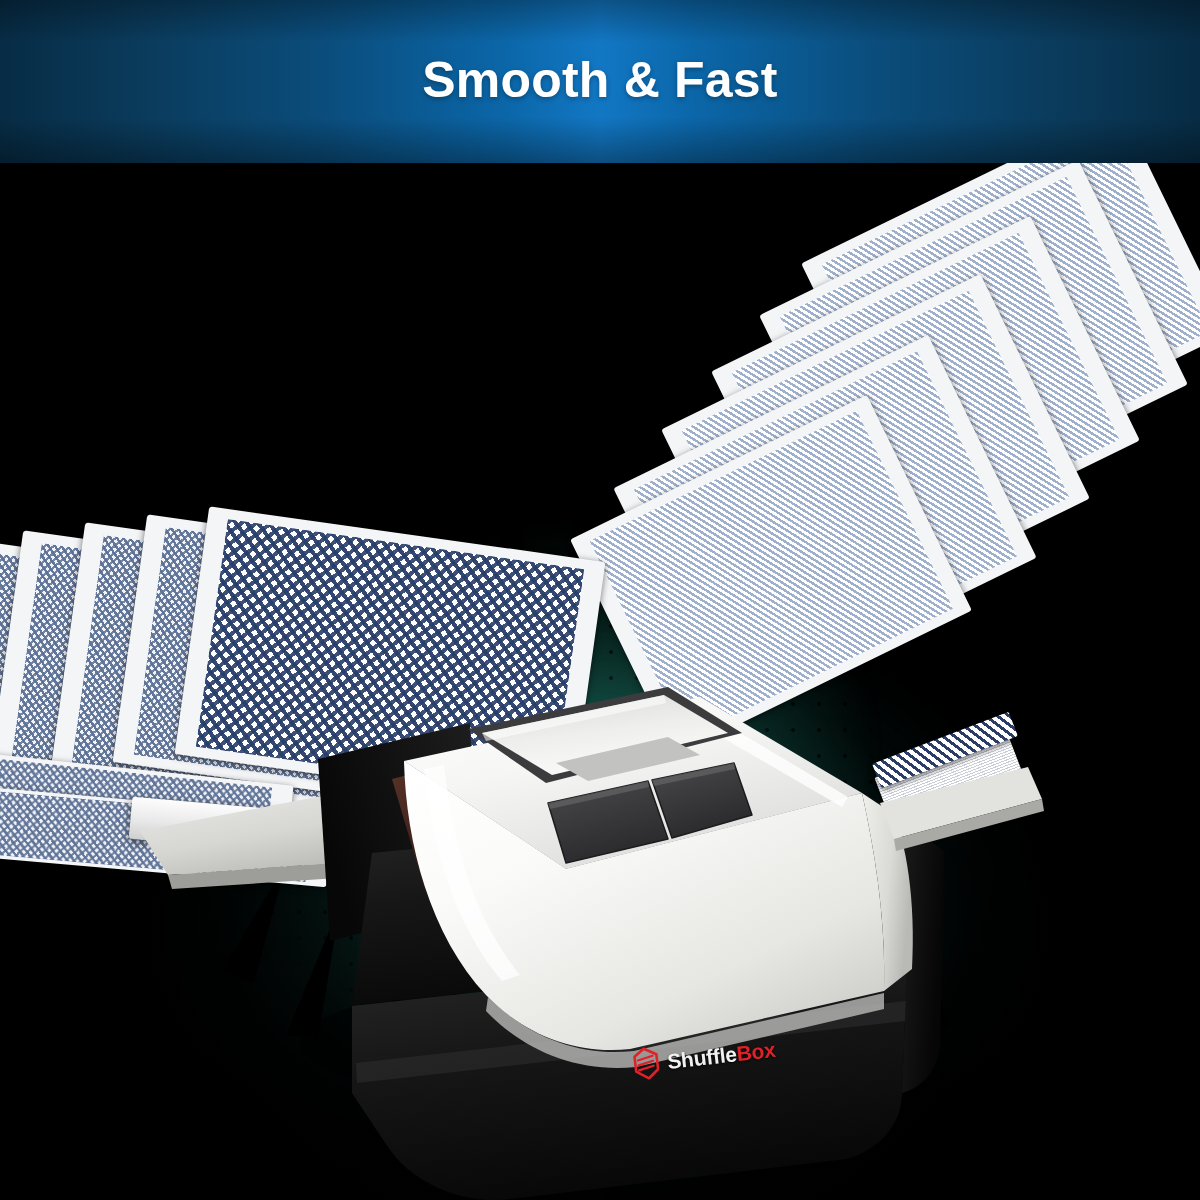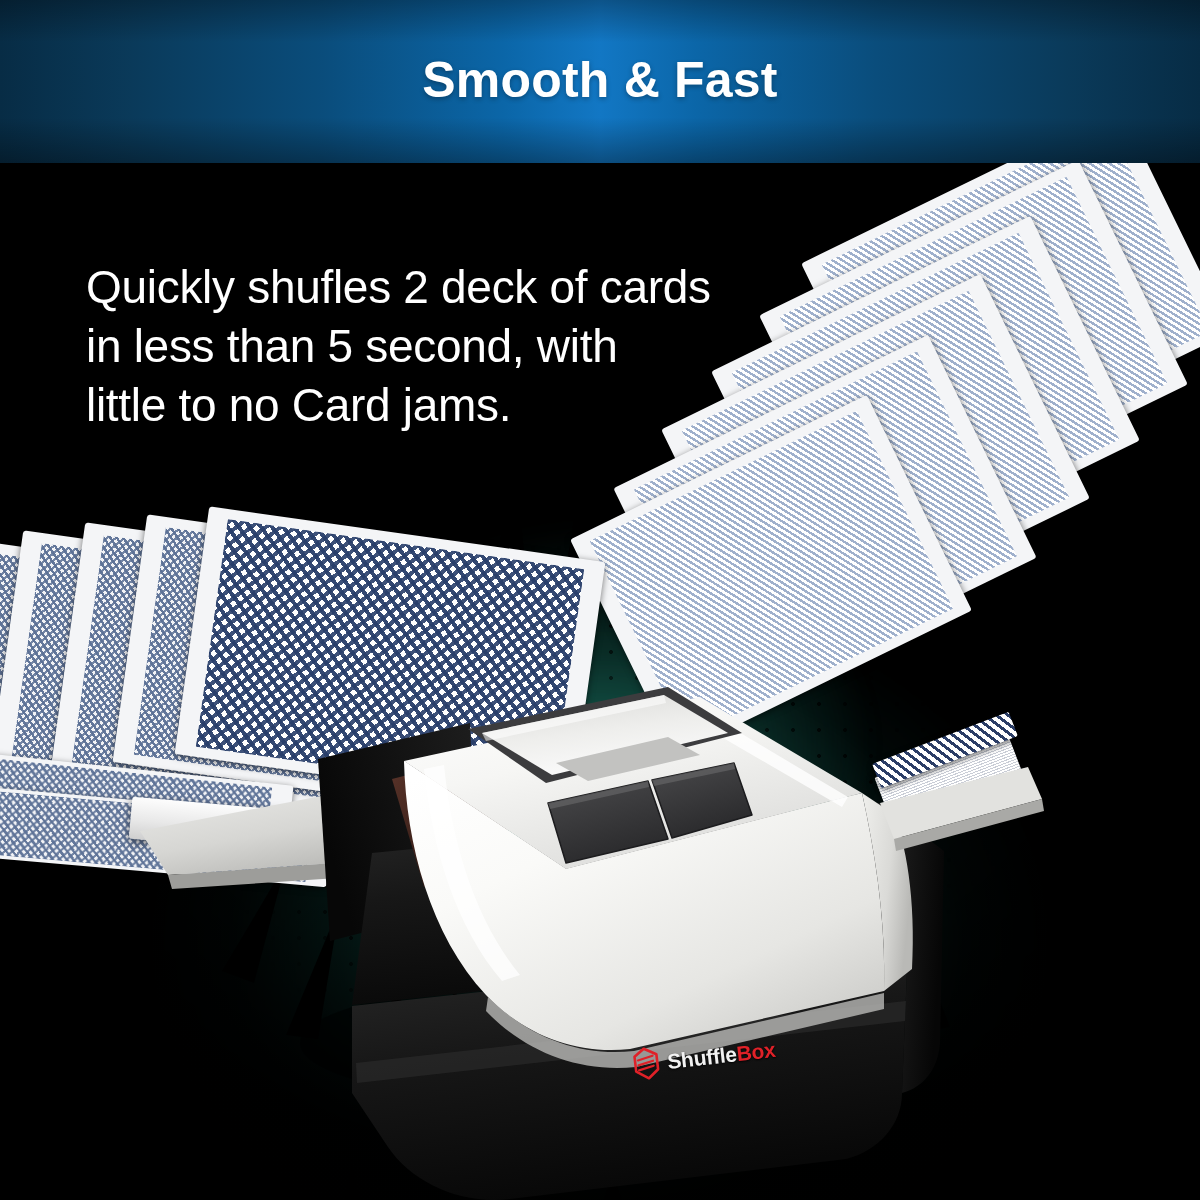--- a/index.html
+++ b/index.html
@@ -420,19 +420,14 @@
         <polygon points="4,9 14,2 26,9 26,24 16,32 4,24" fill="none" stroke="#e02128" stroke-width="2.6" stroke-linejoin="round"></polygon>
         <path d="M 7,13 L 22,10" stroke="#e02128" stroke-width="2.2" stroke-linecap="round"></path>
         <path d="M 7,18 L 22,15" stroke="#e02128" stroke-width="2.2" stroke-linecap="round"></path>
         <path d="M 7,23 L 22,20" stroke="#e02128" stroke-width="2.2" stroke-linecap="round"></path>
       </svg>
       <div id="brand-text"><span class="w">Shuffle</span><span class="r">Box</span></div>
     </div>
 
   </div>
 
-  <div id="copy">
-    <p>Quickly shufles 2 deck of cards</p>
-    <p>in less than 5 second, with</p>
-    <p>little to no Card jams.</p>
-  </div>
 
 </div>
 
 </body></html>

